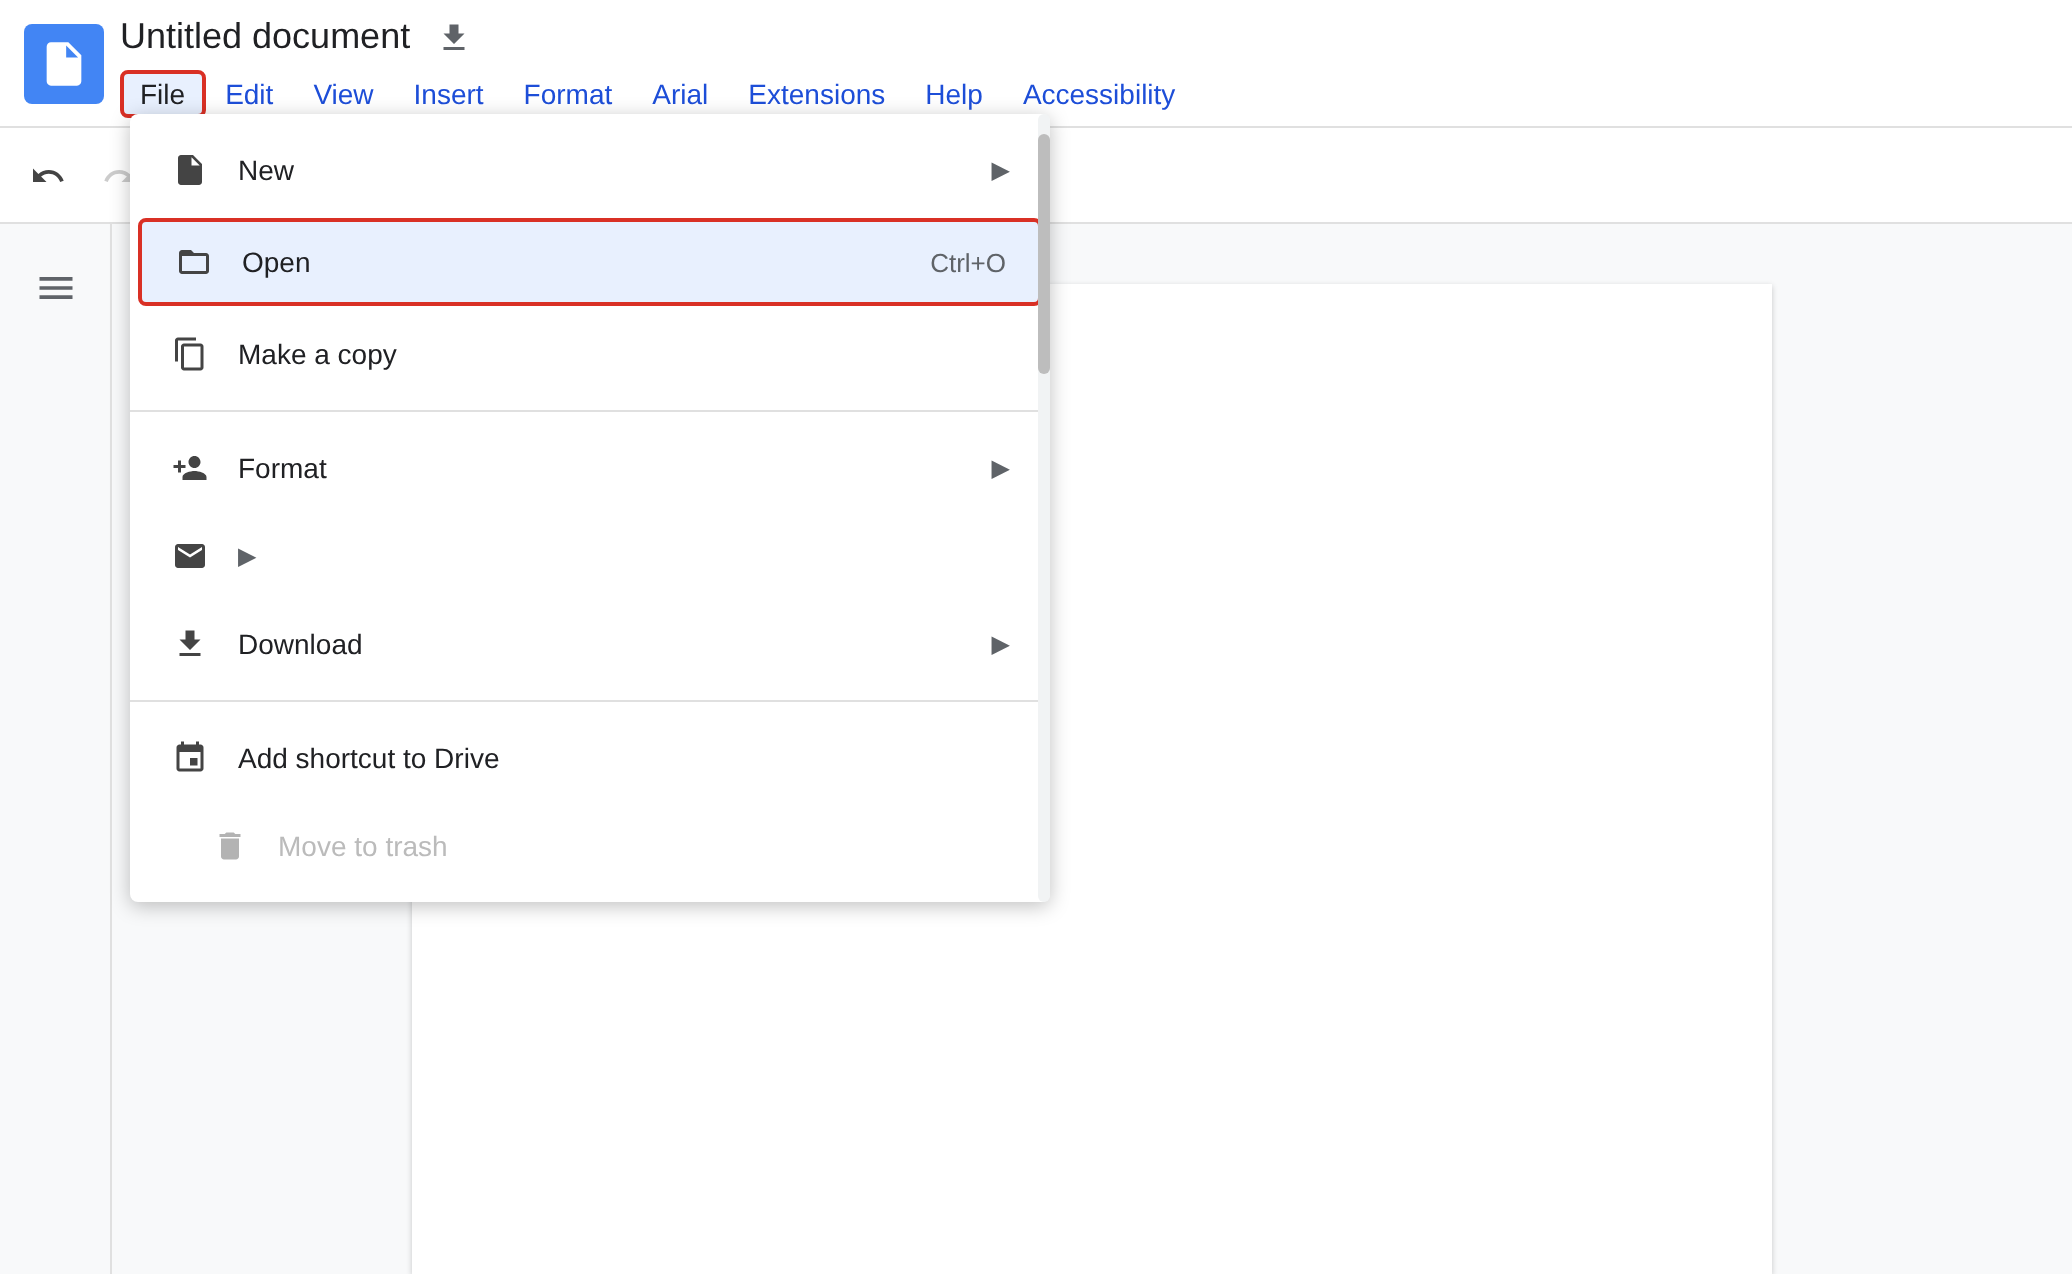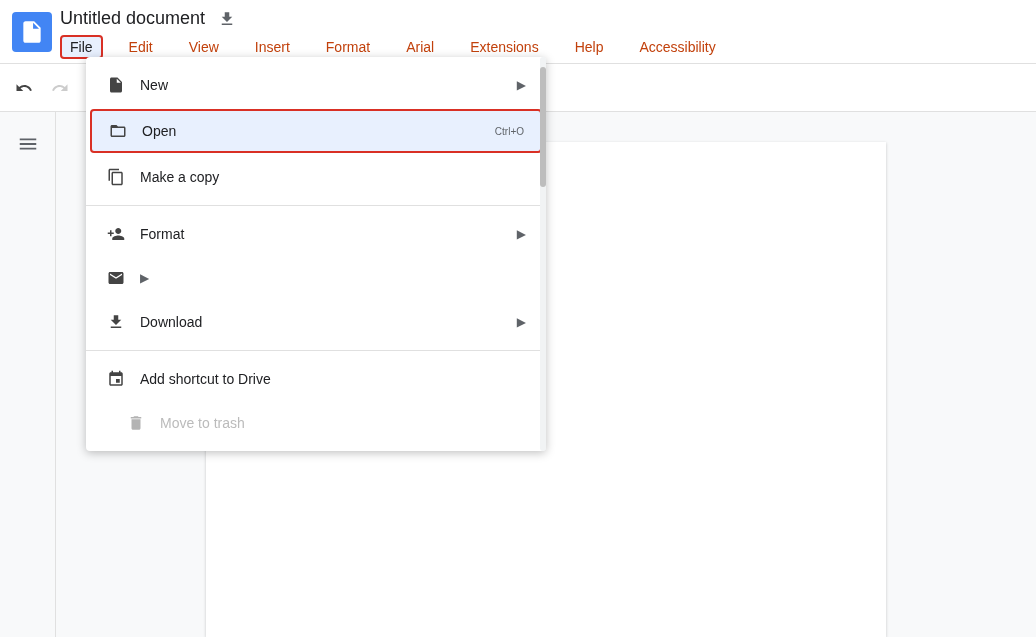--- a/index.html
+++ b/index.html
@@ -57,27 +57,27 @@
       display: flex;
       align-items: center;
       justify-content: center;
       border-radius: 50%;
       cursor: pointer;
       color: #5f6368;
     }
     .menu-bar {
       display: flex;
       align-items: flex-start;
-      gap: 16px;
+      gap: 0;
       margin-top: 2px;
     }
     .menu-item {
       padding: 4px 10px;
       font-size: 14px;
-      color: #c2410c;
+      color: #1d4ed8;
       cursor: pointer;
       border-radius: 4px;
       position: relative;
     }
     .menu-item.active {
       background: #e8f0fe;
       border: 2px solid #d93025;
       color: #202124;
       padding: 2px 8px;
     }
@@ -200,21 +200,21 @@
     }
     .doc-placeholder {
       font-size: 14px;
       color: #bbb;
       font-style: italic;
     }
 
     
     .dropdown-overlay {
       position: absolute;
-      left: 86px;
+      left: 65px;
       top: 57px;
       width: 460px;
       background: #fff;
       border-radius: 4px;
       box-shadow: 0 2px 10px rgba(0,0,0,0.25);
       z-index: 100;
       padding: 6px 0;
     }
     .dropdown-item {
       display: flex;
@@ -234,21 +234,21 @@
       margin: 2px 4px;
       padding: 8px 16px;
       justify-content: center;
     }
     .dropdown-item .item-label {
       flex: 1;
       font-size: 14px;
     }
     .dropdown-item .shortcut {
       color: #5f6368;
-      font-size: 10px;
+      font-size: 13px;
     }
     .dropdown-item .arrow {
       color: #5f6368;
       font-size: 12px;
     }
     .dropdown-item.disabled {
       color: #bbb;
       cursor: default;
       padding-left: 40px;
     }

